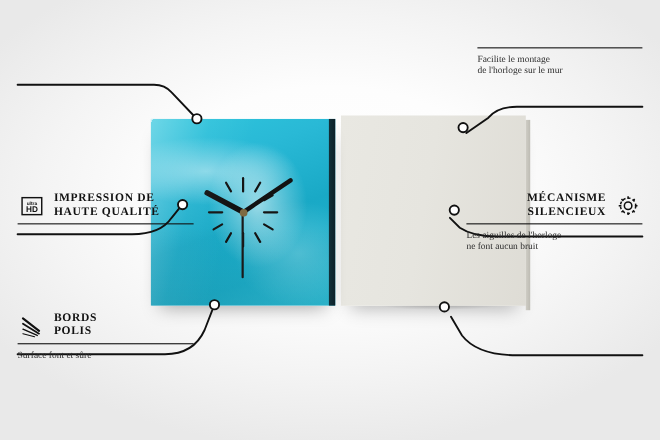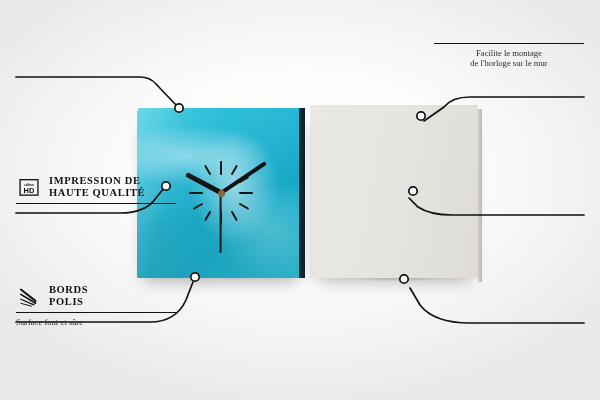--- a/index.html
+++ b/index.html
@@ -82,21 +82,21 @@
     font-weight:700;font-size:10.5px;letter-spacing:.6px;color:#121212;line-height:12.5px;
     text-transform:uppercase;white-space:pre-line;
   }
   .callout .rule{height:1.4px;background:#121212;margin:3px 0 3.5px;}
   .callout .desc{
     font-size:8.6px;line-height:10.4px;color:#2c2c2c;white-space:pre-line;
   }
   .callout.left .head{display:flex;align-items:center;gap:7px;}
   .callout.right .head{display:flex;align-items:center;gap:7px;justify-content:flex-end;}
   .callout.right .title{text-align:right;}
-  .callout.right .desc{text-align:center;}
+  .callout.right .desc{text-align:left;}
   .ico{width:26px;height:26px;flex:0 0 26px;display:block;}
 
   #wires{position:absolute;left:0;top:0;width:600px;height:400px;pointer-events:none;}
 </style>
 </head>
 <body>
 
 <div id="stage">
 
   <div id="product">
@@ -210,15 +210,33 @@
     <div class="rule"></div>
     <div class="desc">Surface font et sûre</div>
   </div>
 
   <div class="callout right" style="left:434px;top:40px;width:150px;">
     <div class="rule"></div>
     <div class="desc">Facilite le montage
 de l'horloge sur le mur</div>
   </div>
 
+  <div class="callout right" style="left:424px;top:174px;width:160px;">
+    <div class="head">
+      <div class="title">MÉCANISME
+SILENCIEUX</div>
+      <svg class="ico" viewBox="0 0 32 32">
+        <g fill="none" stroke="#111" stroke-width="1.7">
+          <circle cx="16" cy="16" r="4.2"></circle>
+          <path d="M16 5.5 v3 M16 23.5 v3 M5.5 16 h3 M23.5 16 h3
+                   M8.6 8.6 l2.1 2.1 M21.3 21.3 l2.1 2.1
+                   M23.4 8.6 l-2.1 2.1 M10.7 21.3 l-2.1 2.1"></path>
+          <circle cx="16" cy="16" r="8.6" stroke-dasharray="3.1 2.6"></circle>
+        </g>
+      </svg>
+    </div>
+    <div class="rule"></div>
+    <div class="desc">Les aiguilles de l'horloge
+ne font aucun bruit</div>
+  </div>
 
 
 </div>
 
 </body></html>

